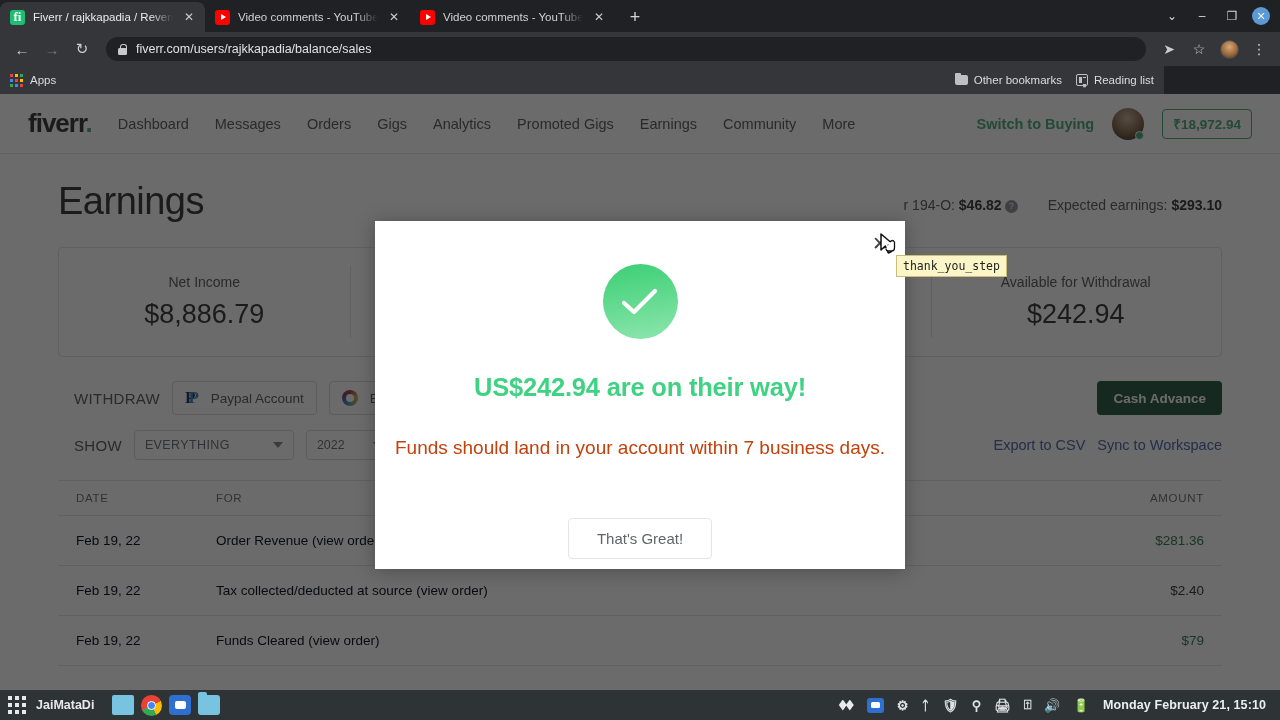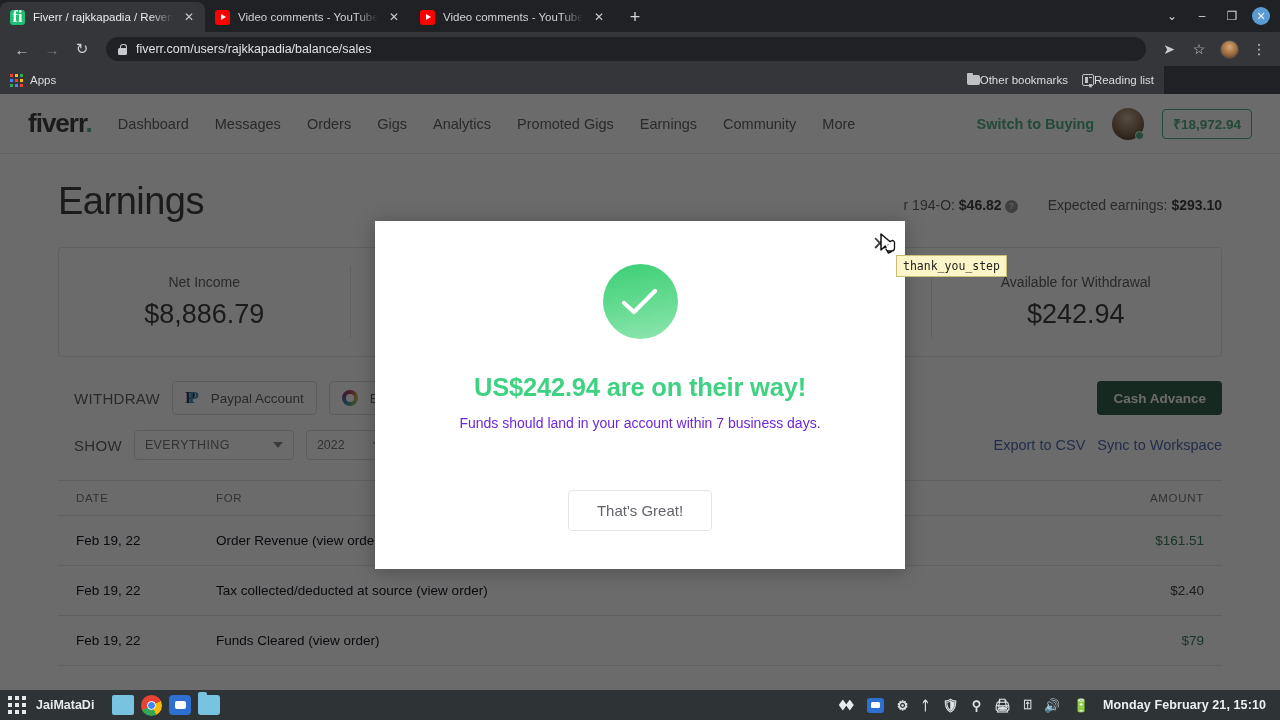--- a/index.html
+++ b/index.html
@@ -21,21 +21,21 @@
     height: 30px; width: 205px; padding: 0 8px 0 10px;
     border-radius: 8px 8px 0 0; gap: 8px;
     color: #cfd2d6; font-size: 11.5px; overflow: hidden;
   }
   .tab.active { background: #35363a; color: #e8eaed; }
   .tab.inactive { background: #202124; }
   .tab .favicon { width: 15px; height: 15px; flex: 0 0 15px; border-radius: 3px; }
   .fav-fiverr {
     background: #1dbf73; border-radius: 50%;
     display: flex; align-items: center; justify-content: center;
-    color: #fff; font-size: 16px; font-weight: bold; font-family: "Liberation Serif", serif;
+    color: #fff; font-size: 13px; font-weight: bold; font-family: "Liberation Serif", serif;
   }
   .fav-yt {
     background: #ff0000; border-radius: 3px;
     display: flex; align-items: center; justify-content: center;
   }
   .fav-yt::after { content: ""; border-left: 5px solid #fff; border-top: 3.5px solid transparent; border-bottom: 3.5px solid transparent; margin-left: 1px; }
   .tab .title {
     flex: 1 1 auto; white-space: nowrap; overflow: hidden;
     -webkit-mask-image: linear-gradient(to right, #000 84%, transparent 100%);
             mask-image: linear-gradient(to right, #000 84%, transparent 100%);
@@ -103,21 +103,21 @@
     color: #dadce0; font-size: 11.5px;
   }
   .apps-grid { display: inline-grid; grid-template-columns: repeat(3,3px); grid-gap: 2px; margin-right: 7px; }
   .apps-grid i { width: 3px; height: 3px; background: #e0e2e6; display: block; }
   .apps-grid i:nth-child(1){background:#ea4335;} .apps-grid i:nth-child(2){background:#fbbc05;}
   .apps-grid i:nth-child(3){background:#34a853;} .apps-grid i:nth-child(4){background:#4285f4;}
   .apps-grid i:nth-child(5){background:#ea4335;} .apps-grid i:nth-child(6){background:#fbbc05;}
   .apps-grid i:nth-child(7){background:#34a853;} .apps-grid i:nth-child(8){background:#4285f4;}
   .apps-grid i:nth-child(9){background:#ea4335;}
   .bm-right { margin-left: auto; display: flex; align-items: center; gap: 14px; }
-  .bm-item { display: flex; align-items: center; }
+  .bm-item { display: flex; align-items: center; gap: 6px; }
   .folder-ic {
     width: 13px; height: 10px; background: #bdc1c6; border-radius: 1px 2px 2px 2px; position: relative;
   }
   .folder-ic::before { content:""; position:absolute; top:-2.5px; left:0; width:6px; height:3px; background:#bdc1c6; border-radius:1px 1px 0 0;}
   .reading-ic { width: 12px; height: 12px; border: 1.4px solid #bdc1c6; border-radius: 2px; position: relative; }
   .reading-ic::before { content:""; position:absolute; left:2px; top:2px; width:3px; height:6px; background:#bdc1c6;}
   .reading-ic::after { content:""; position:absolute; left:6.5px; top:2px; width:3px; height:6px;
      border-top:1.2px solid #bdc1c6; border-bottom:1.2px solid #bdc1c6; box-shadow:0 2.4px 0 -0.1px #bdc1c6;}
 
   
@@ -227,21 +227,21 @@
   }
   .check-circle {
     width: 75px; height: 75px; border-radius: 50%;
     background: linear-gradient(170deg, #3ccf76 0%, #5fd98d 45%, #8ee6ae 100%);
     display: flex; align-items: center; justify-content: center;
   }
   .check-circle svg { display: block; }
   .modal-title {
     margin-top: 34px; font-size: 25.5px; font-weight: bold; color: #3fd282; letter-spacing: -0.2px;
   }
-  .modal-sub { margin-top: 13px; font-size: 14px; color: #6d28d9; }
+  .modal-sub { margin-top: 35px; font-size: 19px; color: #c2410c; }
   .modal-btn {
     margin-top: 59px; border: 1px solid #e4e5e7; border-radius: 4px;
     padding: 11px 28px; font-size: 15px; color: #62646a; background: #fff;
   }
 
   
   .tooltip {
     position: absolute; left: 896px; top: 255px; z-index: 60;
     background: #fcf5c7; border: 1px solid #c9bf7a; color: #222;
     font-size: 11.5px; font-family: "DejaVu Sans Mono", monospace;
@@ -448,21 +448,21 @@
           <tr>
             <th style="width:140px">DATE</th>
             <th>FOR</th>
             <th class="amt" style="width:160px">AMOUNT</th>
           </tr>
         </thead>
         <tbody>
           <tr>
             <td>Feb 19, 22</td>
             <td>Order Revenue (view order)</td>
-            <td class="amt pos">$161.51</td>
+            <td class="amt pos">$281.36</td>
           </tr>
           <tr>
             <td>Feb 19, 22</td>
             <td>Tax collected/deducted at source (view order)</td>
             <td class="amt neu">$2.40</td>
           </tr>
           <tr>
             <td>Feb 19, 22</td>
             <td>Funds Cleared (view order)</td>
             <td class="amt pos">$79</td>

